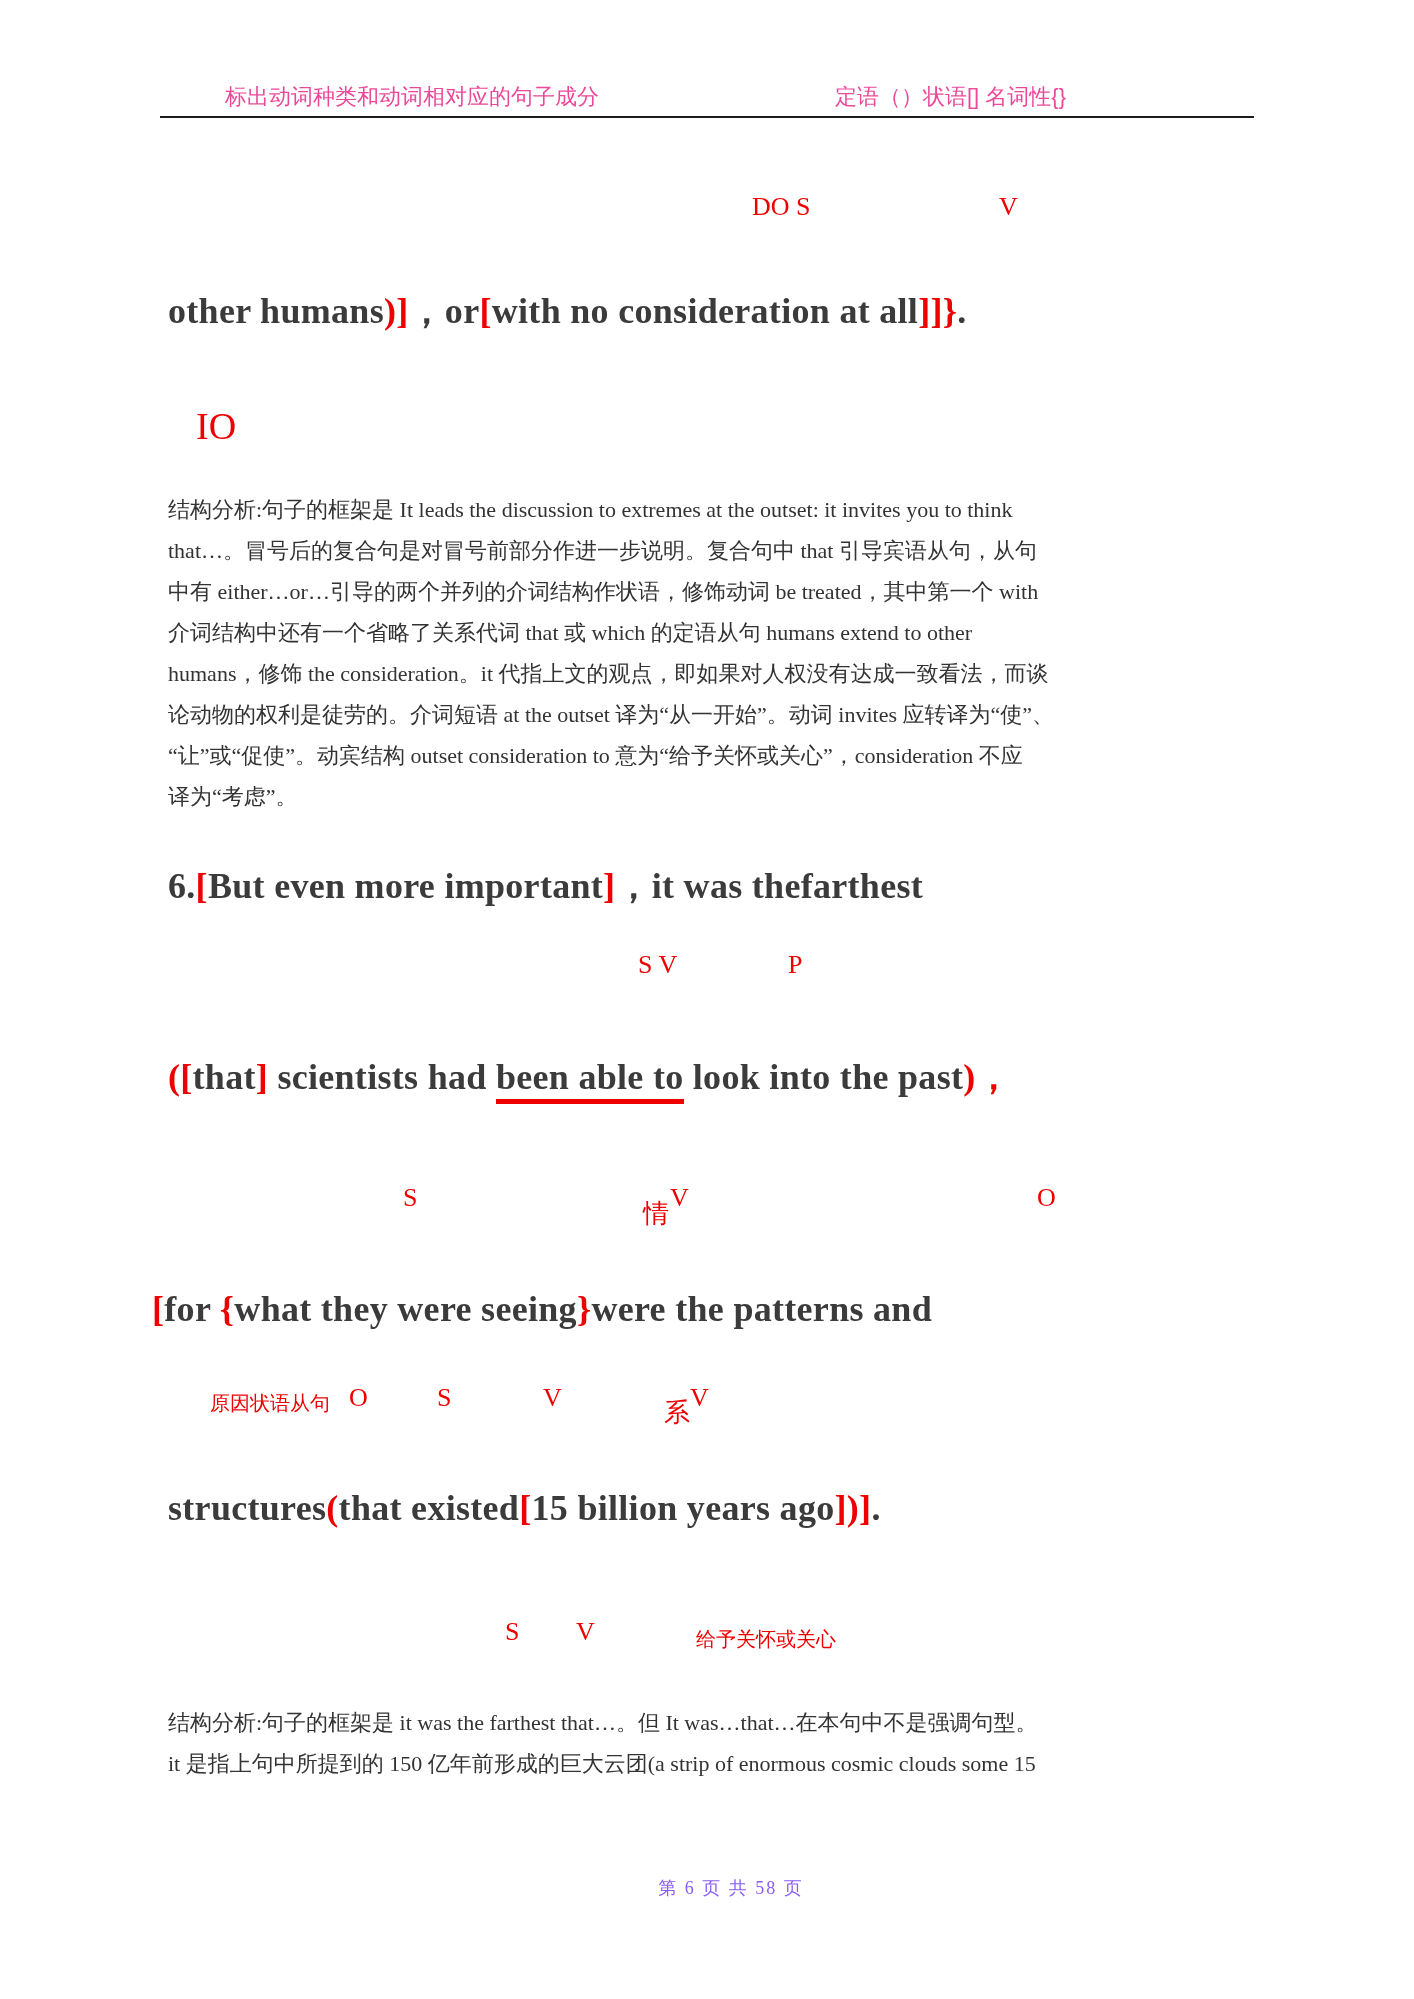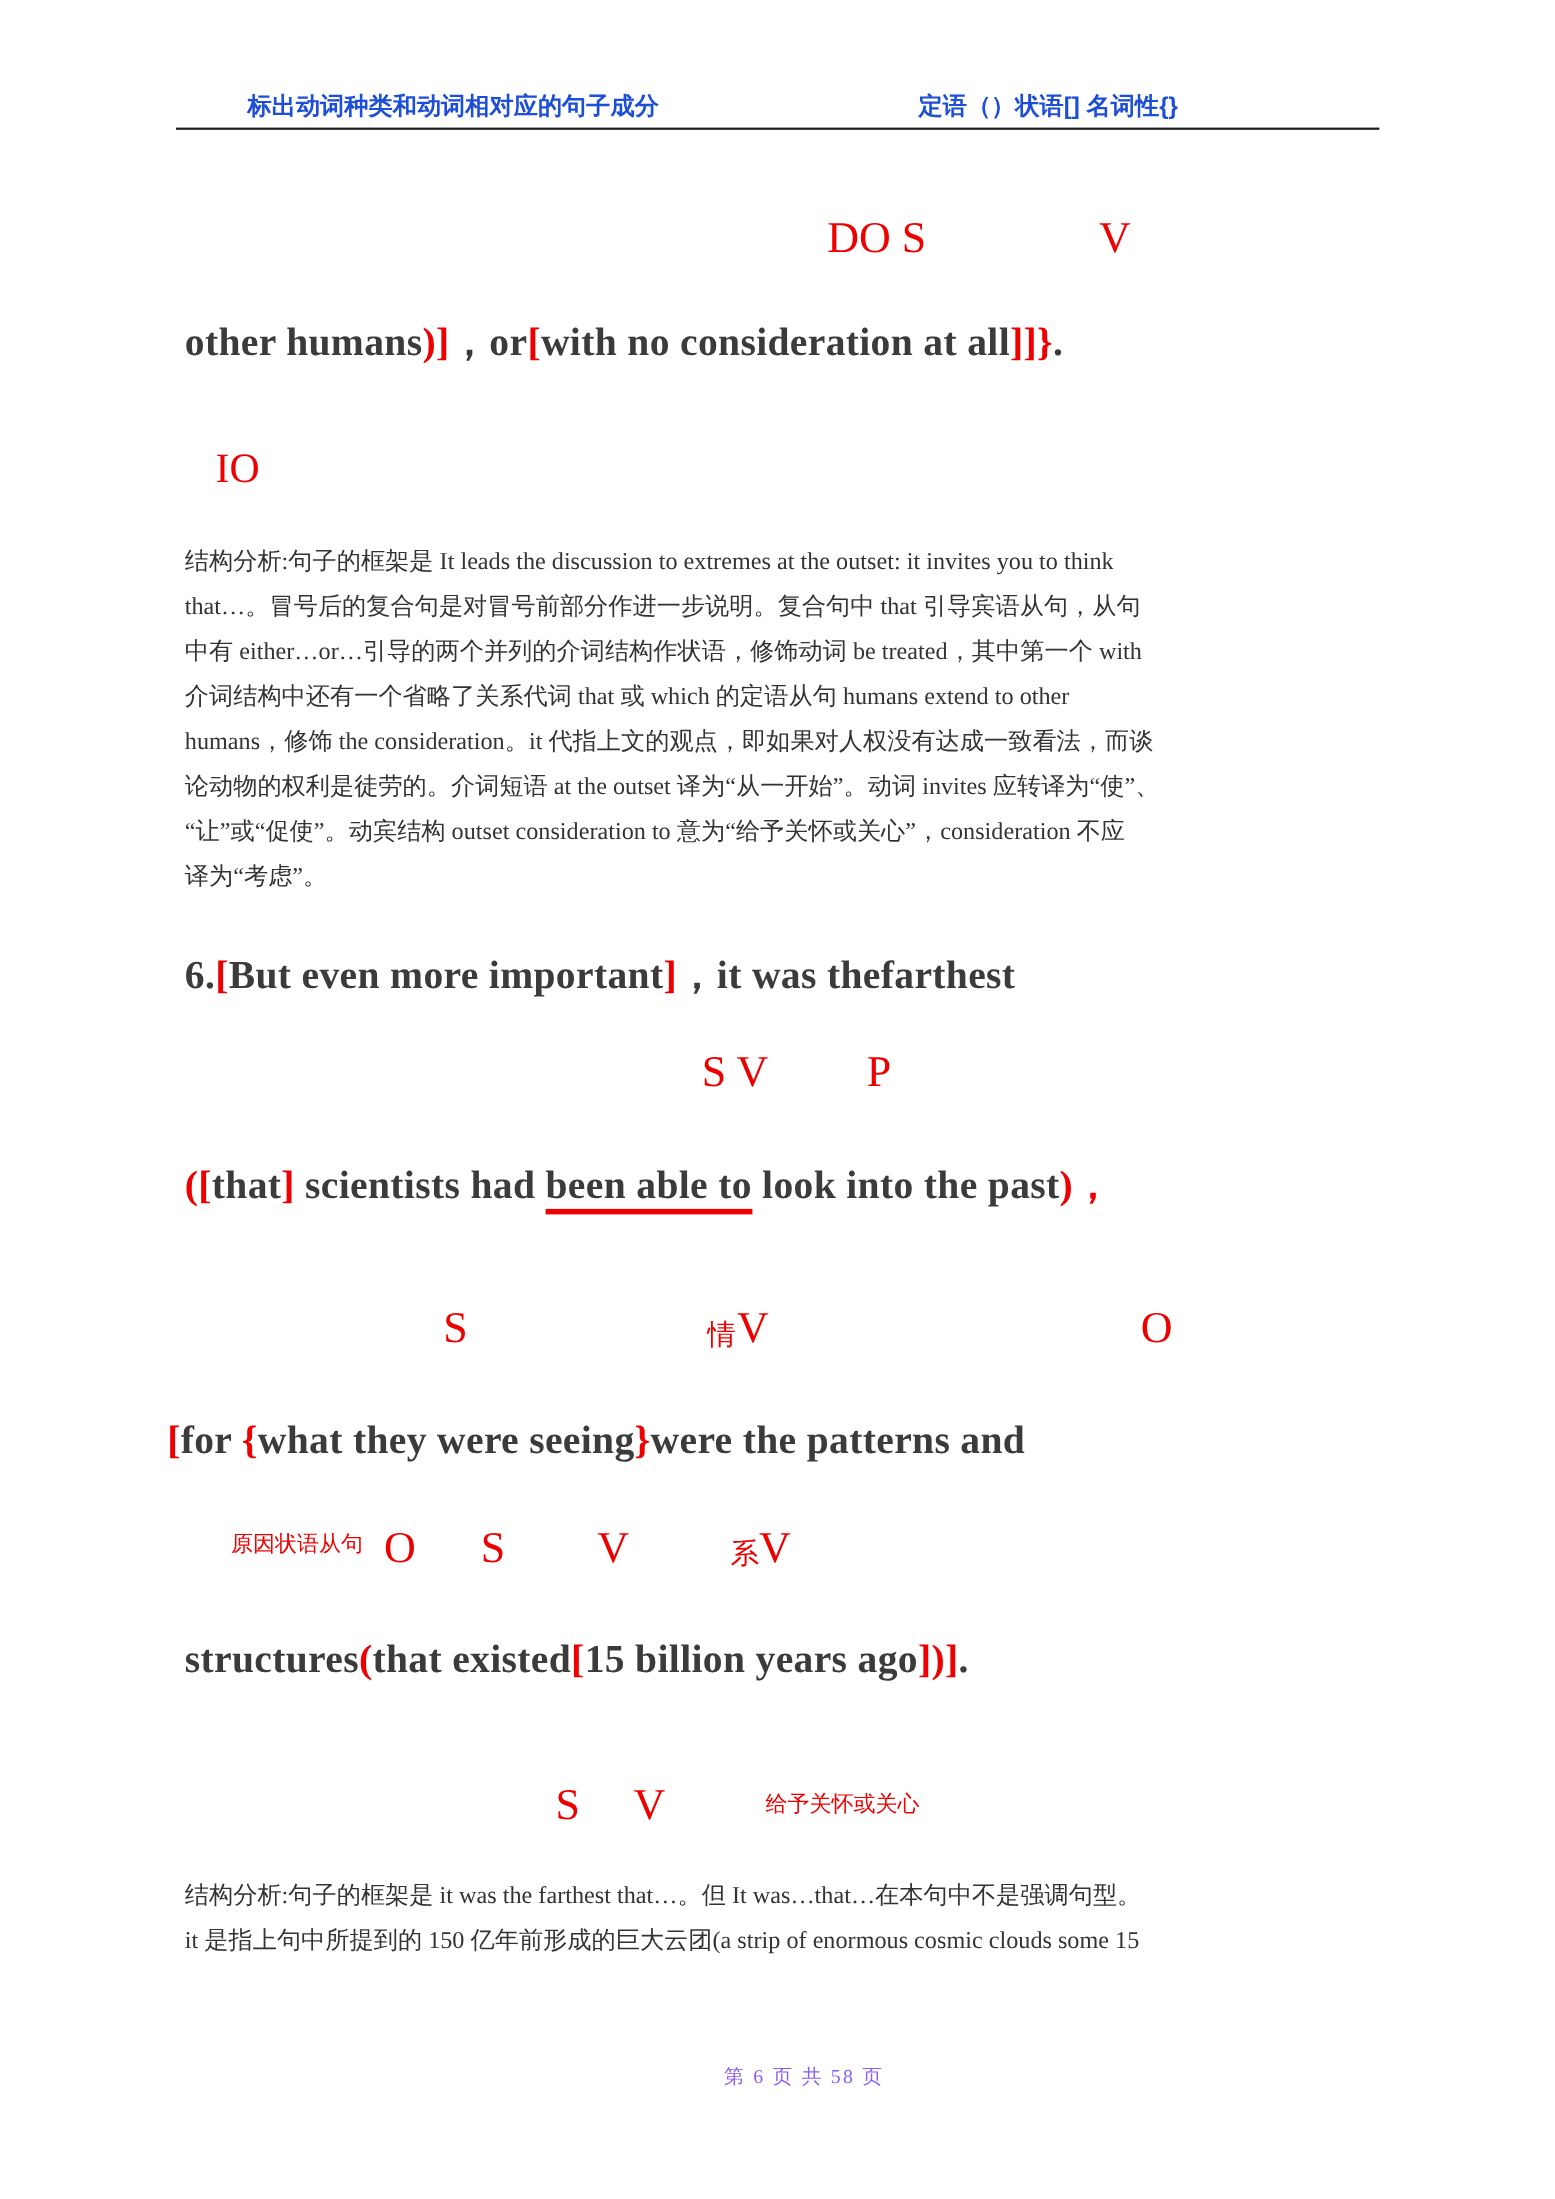--- a/index.html
+++ b/index.html
@@ -3,27 +3,27 @@
 <meta charset="utf-8">
 <style>
   html,body{margin:0;padding:0;background:#ffffff;}
   .page{
     position:relative;width:1414px;height:1999px;background:#ffffff;
     font-family:"Liberation Serif","DejaVu Serif",serif;overflow:hidden;
   }
   .abs{position:absolute;white-space:nowrap;}
   .hdr{
     font-family:"Liberation Sans","DejaVu Sans",sans-serif;
-    font-weight:700;font-size:22px;color:#1d4ed8;
+    font-weight:400;font-size:22px;color:#ec4899;
   }
   .rule{position:absolute;background:#1c1c1c;height:2px;}
   .bold-line{font-weight:700;font-size:36px;color:#3b3b3b;letter-spacing:0.3px;}
   .b{color:#3b3b3b;}
   .r{color:#ee0000;}
-  .ann{color:#ee0000;font-size:40px;}
+  .ann{color:#ee0000;font-size:26px;}
   .ann-cjk{color:#ee0000;font-size:20px;}
   .ann-cjk-sm{color:#ee0000;font-size:26px;}
   .para{font-size:22px;color:#333333;}
   .pline{height:41px;line-height:41px;white-space:nowrap;}
   .u-red{border-bottom:5px solid #ee0000;padding-bottom:2px;}
   .footer{font-size:18px;color:#8b5cf6;letter-spacing:2px;margin-left:24px;}
 </style>
 </head>
 <body>
 

